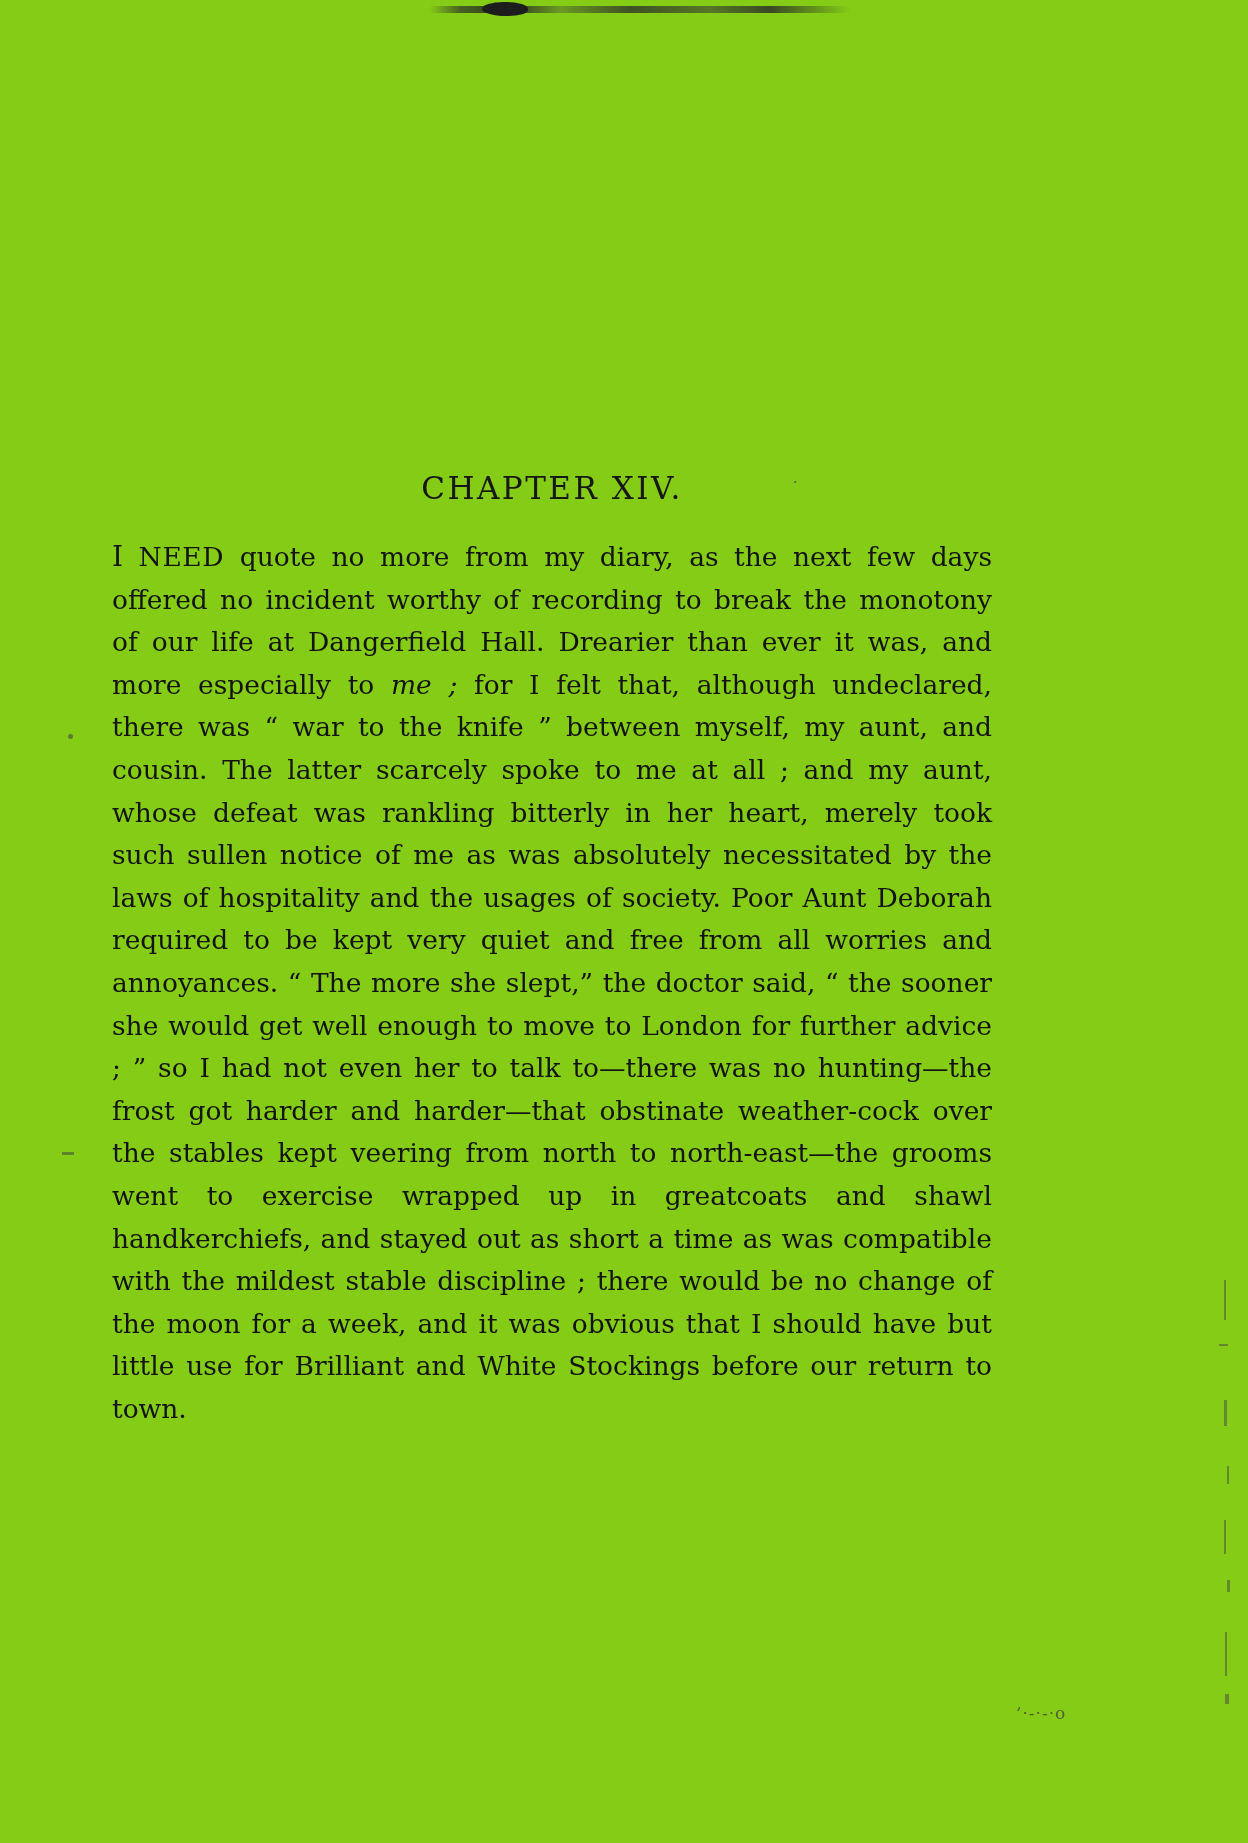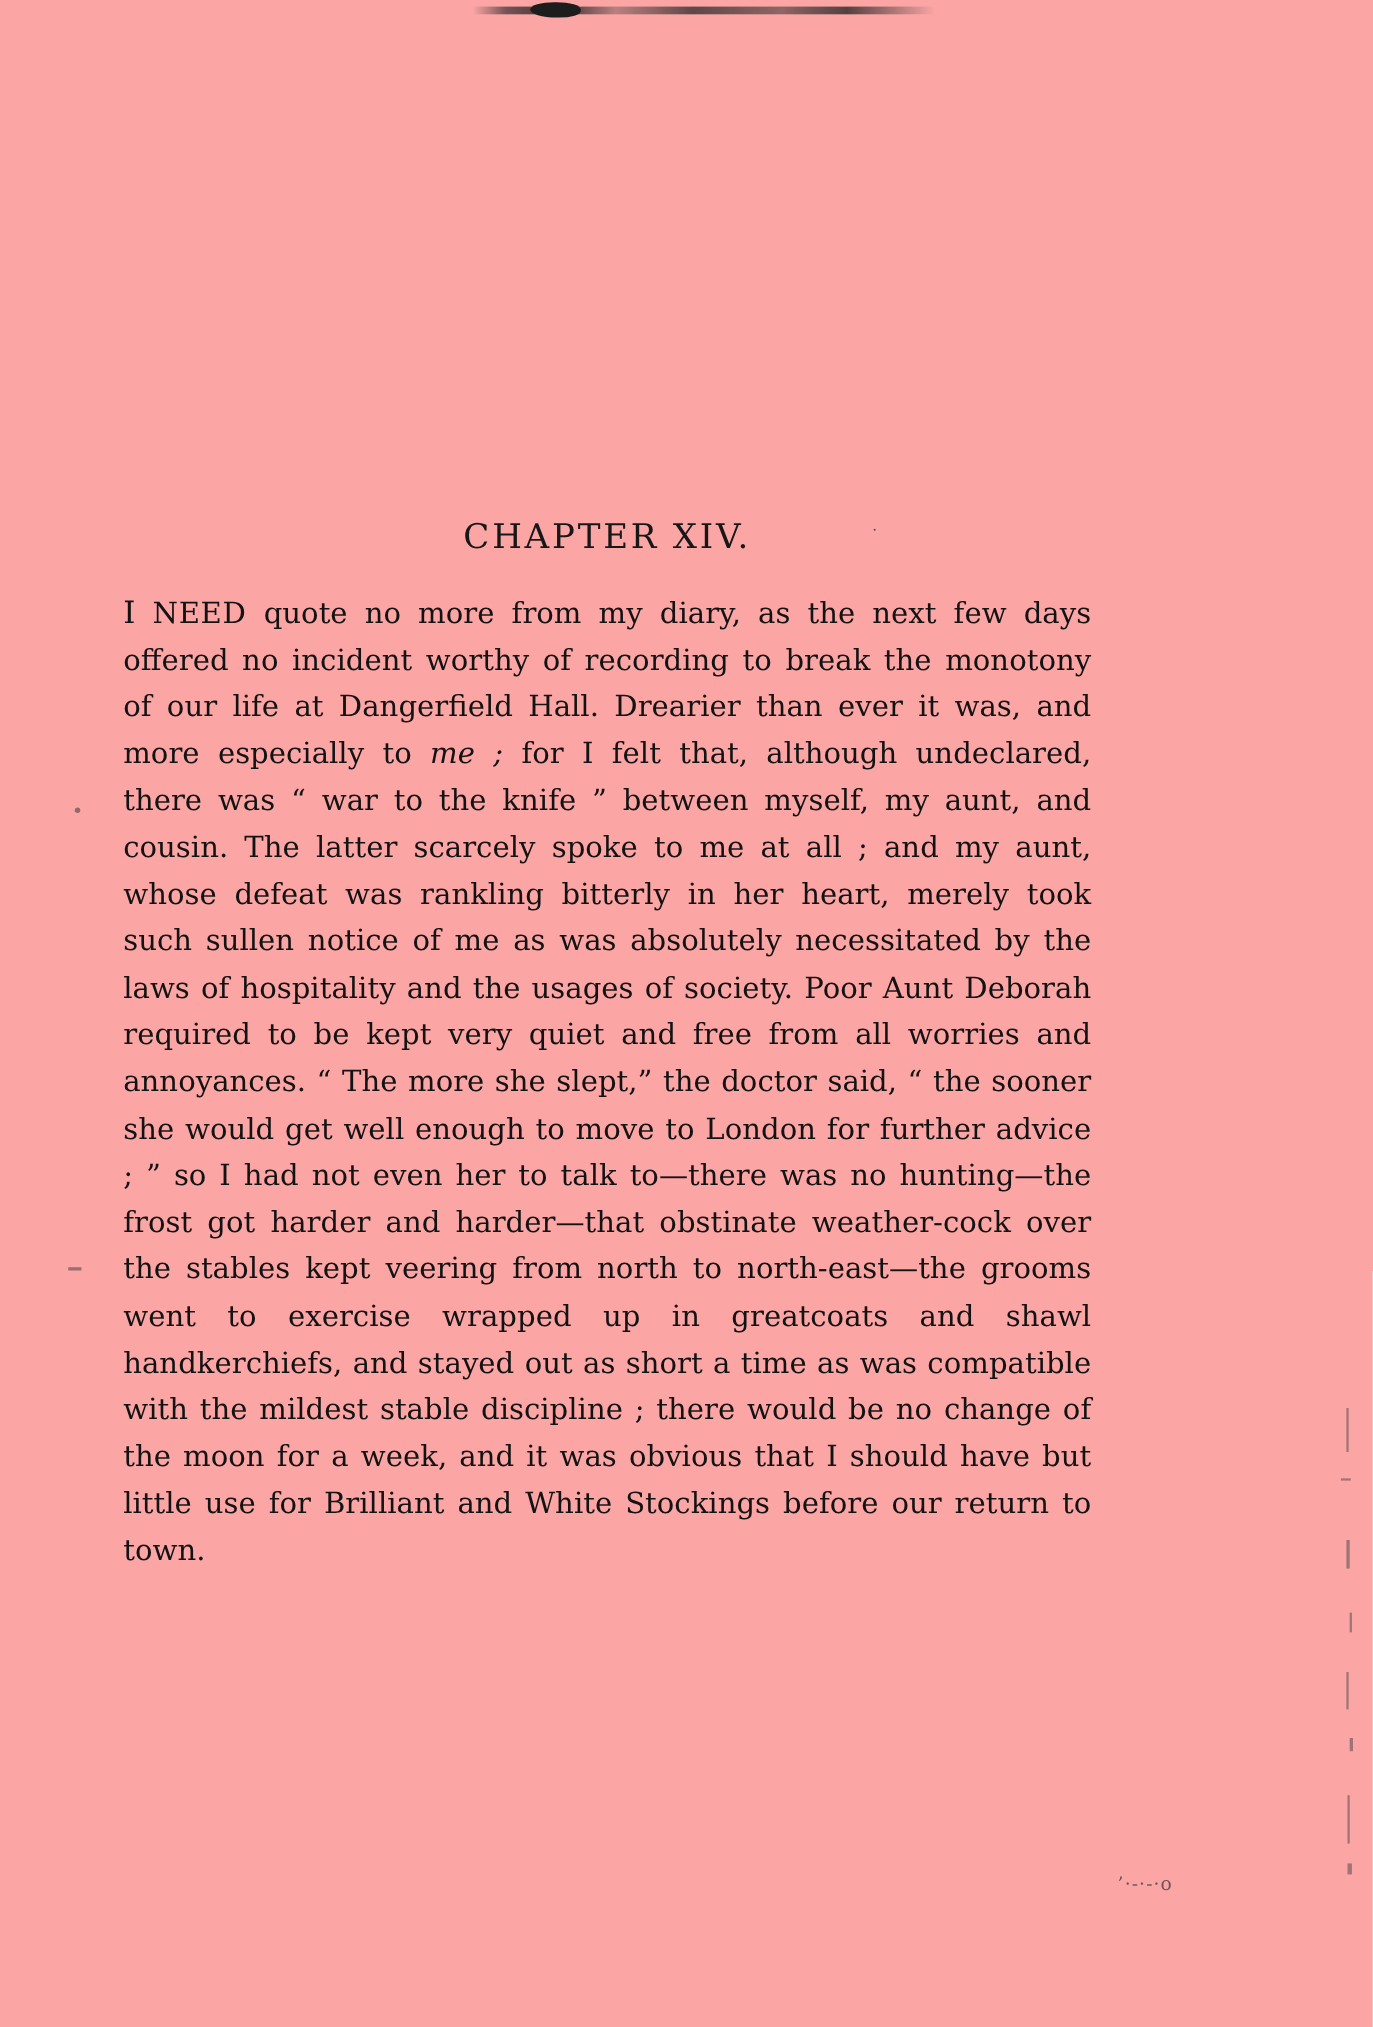--- a/index.html
+++ b/index.html
@@ -4,21 +4,21 @@
 <style>
   html, body {
     margin: 0;
     padding: 0;
     background: #ffffff;
   }
   .page {
     position: relative;
     width: 1248px;
     height: 1843px;
-    background: #fca5a5;
+    background: #84cc16;
     overflow: hidden;
     font-family: "DejaVu Serif", serif;
   }
 
   
   .scan-top {
     position: absolute;
     top: 0;
     left: 430px;
     width: 420px;

